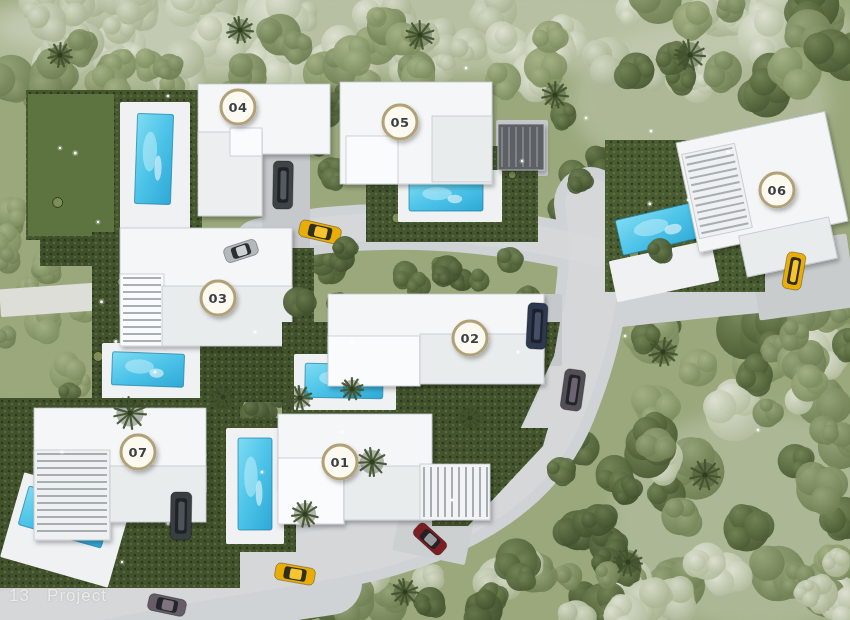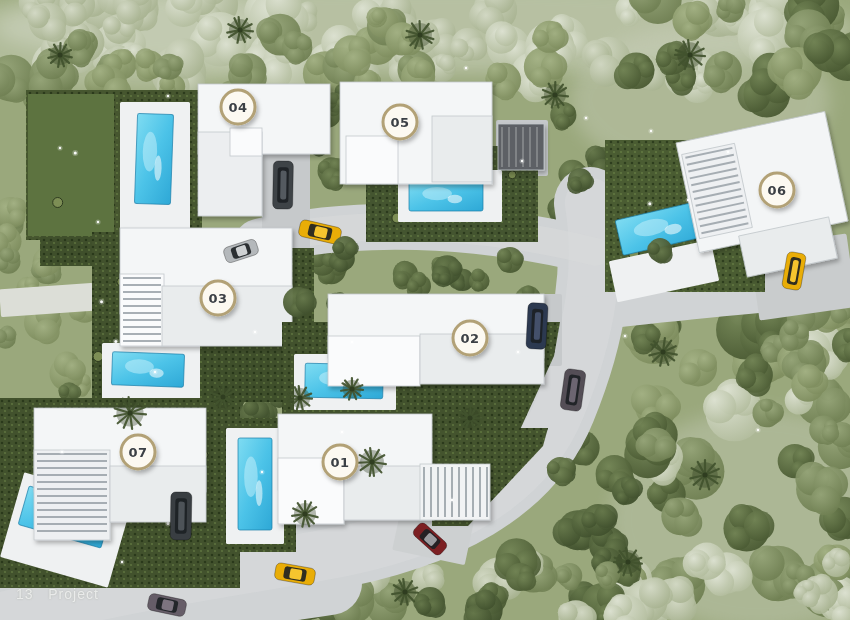--- a/index.html
+++ b/index.html
@@ -1,19 +1,19 @@
 <!DOCTYPE html>
 <html><head>
 <meta charset="utf-8">
 <style>
   html,body{margin:0;padding:0;background:#7d8a63;}
   .stage{position:relative;width:850px;height:620px;overflow:hidden;
          font-family:"Liberation Sans","DejaVu Sans",sans-serif;}
   svg{position:absolute;left:0;top:0;}
-  .watermark{position:absolute;left:16px;top:586px;font-size:14px;letter-spacing:1px;
+  .watermark{position:absolute;left:9px;top:586px;font-size:17px;letter-spacing:1px;
              color:rgba(255,255,255,.66);white-space:pre;text-shadow:0 0 2px rgba(120,130,110,.4);}
 </style>
 </head>
 <body>
 
 <div class="stage">
   <svg id="scene" width="850" height="620" viewBox="0 0 850 620">
       <defs>
  <radialGradient id="gPale1" cx="35%" cy="30%" r="75%">
           <stop offset="0" stop-color="#dde2d2"></stop>

